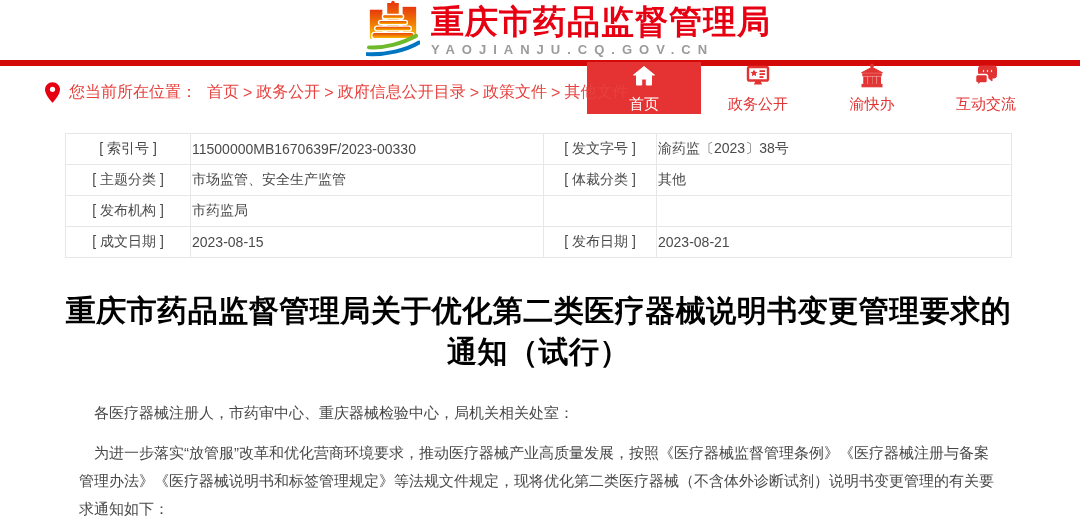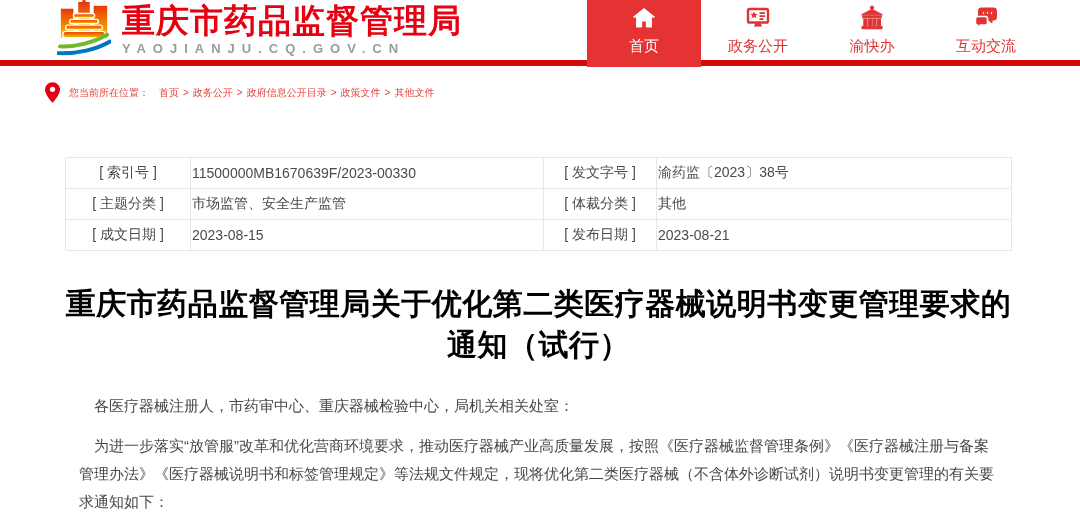--- a/index.html
+++ b/index.html
@@ -13,21 +13,21 @@
   }
   *{box-sizing:border-box;}
   html,body{margin:0;padding:0;}
   body{
     width:1080px;height:525px;overflow:hidden;position:relative;
     background:#fff;
     font-family:"Liberation Sans","DejaVu Sans",sans-serif;
   }
 
   
-  .site-header{height:60px;display:flex;align-items:center;background:#fff;}
+  .site-header{height:60px;display:flex;align-items:center;background:#fff;flex-direction:column;}
   .logo{display:flex;align-items:center;gap:11px;margin-left:57px;}
   .brand-title{
     font-size:33px;font-weight:bold;color:var(--brand-red);
     line-height:1.05;letter-spacing:1px;white-space:nowrap;
   }
   .brand-sub{
     font-size:13px;font-weight:bold;color:#9b9b9b;
     letter-spacing:7px;margin-top:2px;white-space:nowrap;
   }
   .tabs{margin-left:auto;margin-right:37px;display:flex;height:74px;}
@@ -40,32 +40,32 @@
   .tab .tab-label{font-size:15px;color:var(--tab-red);white-space:nowrap;}
   .tab.active{background:var(--tab-bg-red);}
   .tab.active .tab-icon svg{fill:#fff;stroke:#fff;}
   .tab.active .tab-label{color:#fff;}
 
   .top-divider{height:6px;background:var(--divider-red);}
 
   
   .breadcrumb{
     height:53px;display:flex;align-items:center;padding-left:45px;
-    font-size:10px;color:var(--crumb-red);
+    font-size:16px;color:var(--crumb-red);
   }
   .breadcrumb .pin{margin-right:9px;display:flex;}
   .breadcrumb .crumb-prefix{margin-right:10px;}
   .breadcrumb a{color:var(--crumb-red);text-decoration:none;}
   .crumb-sep{margin:0 4px;}
 
   
   .main{width:947px;margin-left:65px;}
 
   table.meta{
-    border-collapse:collapse;width:100%;margin-top:38px;
+    border-collapse:collapse;width:100%;margin-top:14px;
     table-layout:fixed;
     border-radius:31px;
   }
   table.meta td{
     border:1px solid var(--table-border);
     height:31px;font-size:14px;color:#4a4a4a;
     overflow:hidden;white-space:nowrap;
   }
   table.meta td.cell-label{text-align:center;}
   table.meta td.cell-value{}
@@ -202,20 +202,26 @@
       <td class="cell-label">[ 发文字号 ]</td>
       <td class="cell-value">渝药监〔2023〕38号</td>
     </tr>
     <tr>
       <td class="cell-label">[ 主题分类 ]</td>
       <td class="cell-value">市场监管、安全生产监管</td>
       <td class="cell-label">[ 体裁分类 ]</td>
       <td class="cell-value">其他</td>
     </tr>
     <tr>
+      <td class="cell-label">[ 发布机构 ]</td>
+      <td class="cell-value">市药监局</td>
+      <td class="cell-label"></td>
+      <td class="cell-value"></td>
+    </tr>
+    <tr>
       <td class="cell-label">[ 成文日期 ]</td>
       <td class="cell-value">2023-08-15</td>
       <td class="cell-label">[ 发布日期 ]</td>
       <td class="cell-value">2023-08-21</td>
     </tr>
   </tbody>
     </table>
 
   <h1 class="doc-title">重庆市药品监督管理局关于优化第二类医疗器械说明书变更管理要求的通知（试行）</h1>
 

